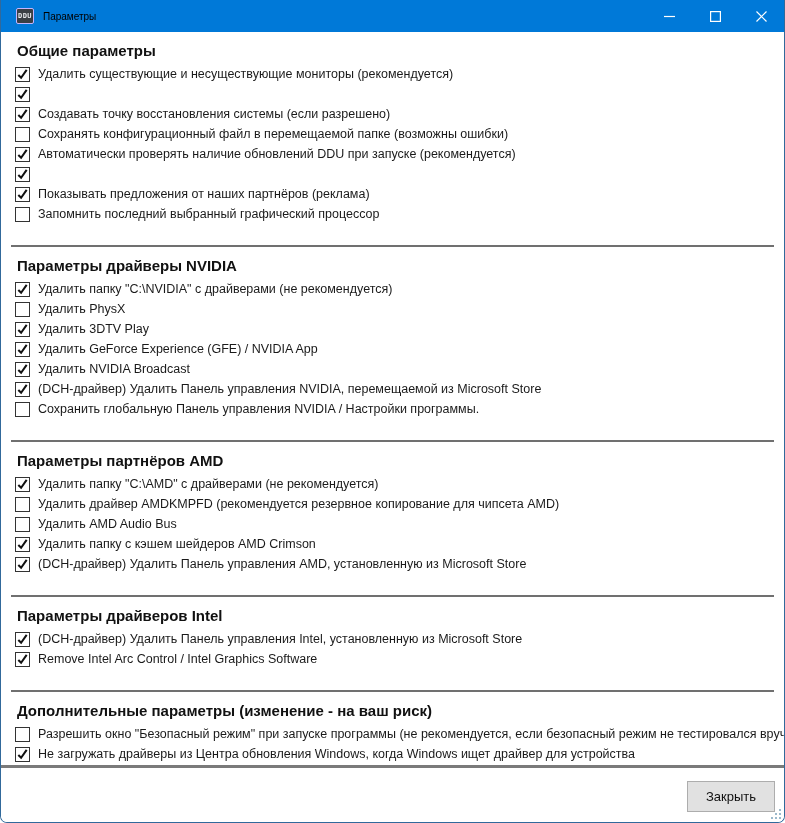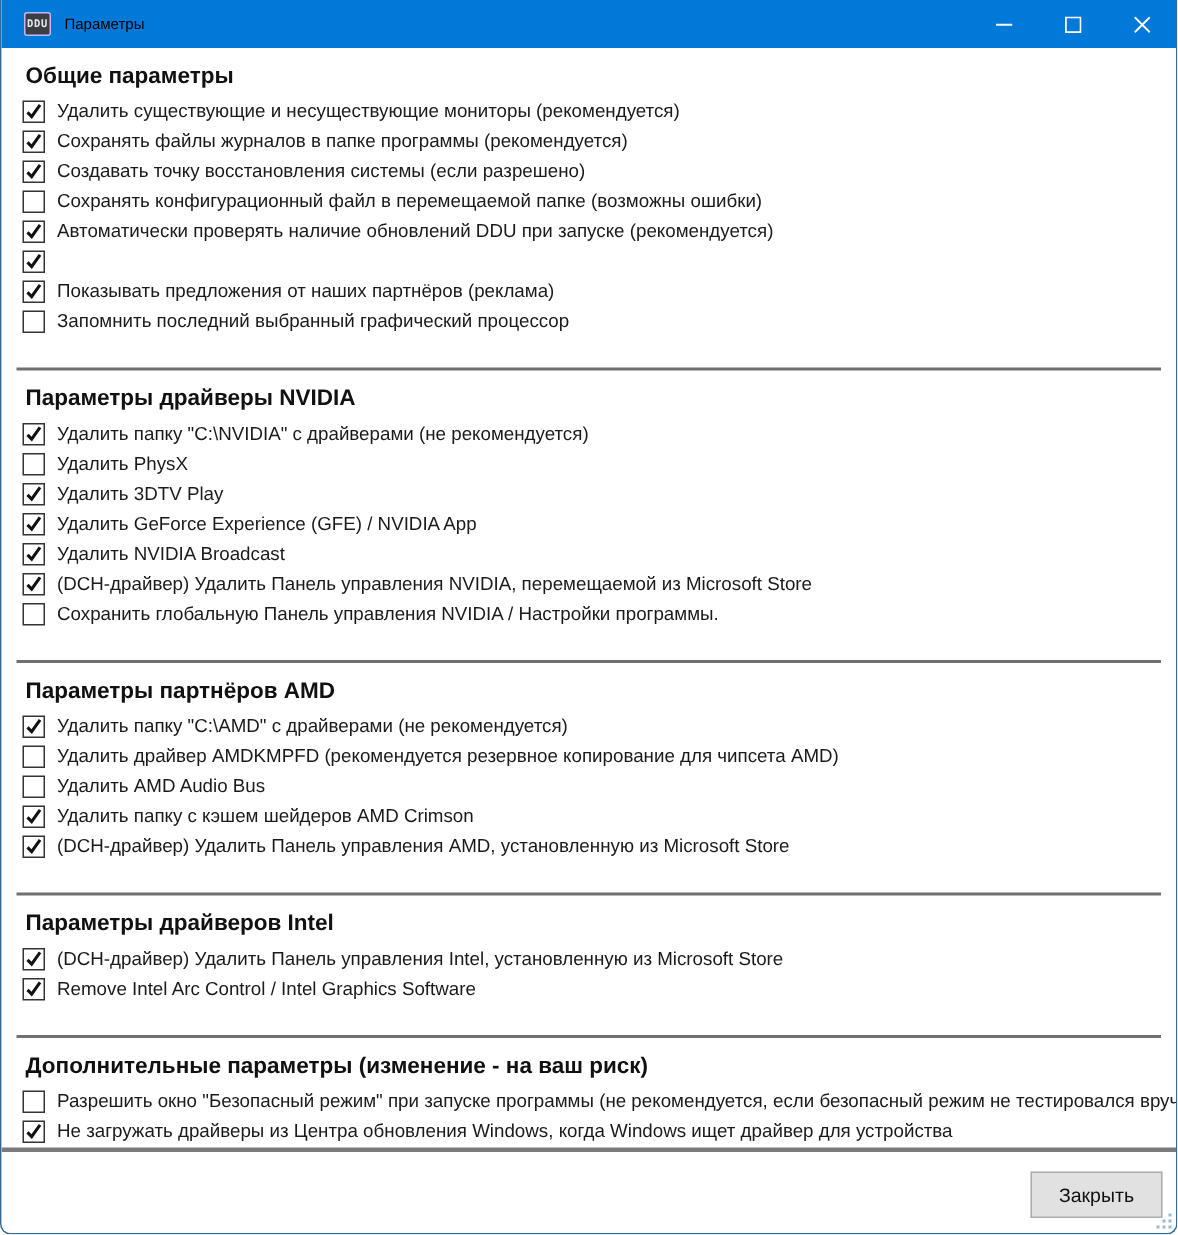--- a/index.html
+++ b/index.html
@@ -138,21 +138,20 @@
             </svg>
           </span>
           <span class="cb-label">Удалить существующие и несуществующие мониторы (рекомендуется)</span>
         </div>
         <div class="row">
           <span class="cb checked">
             <svg viewBox="0 0 14 14">
               <path d="M2.5 7.5l3 3 6-8.5" stroke="#111111" stroke-width="2.2" fill="none"></path>
             </svg>
           </span>
-          <span class="cb-label">Сохранять файлы журналов в папке программы (рекомендуется)</span>
         </div>
         <div class="row">
           <span class="cb checked">
             <svg viewBox="0 0 14 14">
               <path d="M2.5 7.5l3 3 6-8.5" stroke="#111111" stroke-width="2.2" fill="none"></path>
             </svg>
           </span>
           <span class="cb-label">Создавать точку восстановления системы (если разрешено)</span>
         </div>
         <div class="row">

